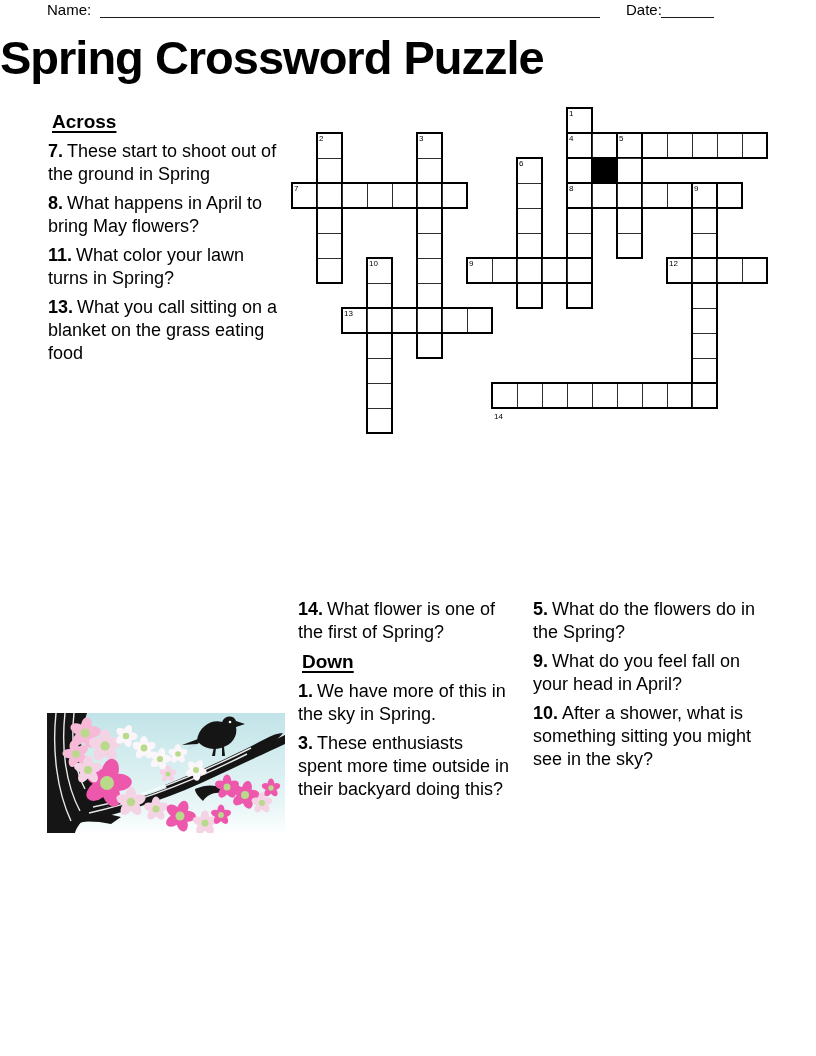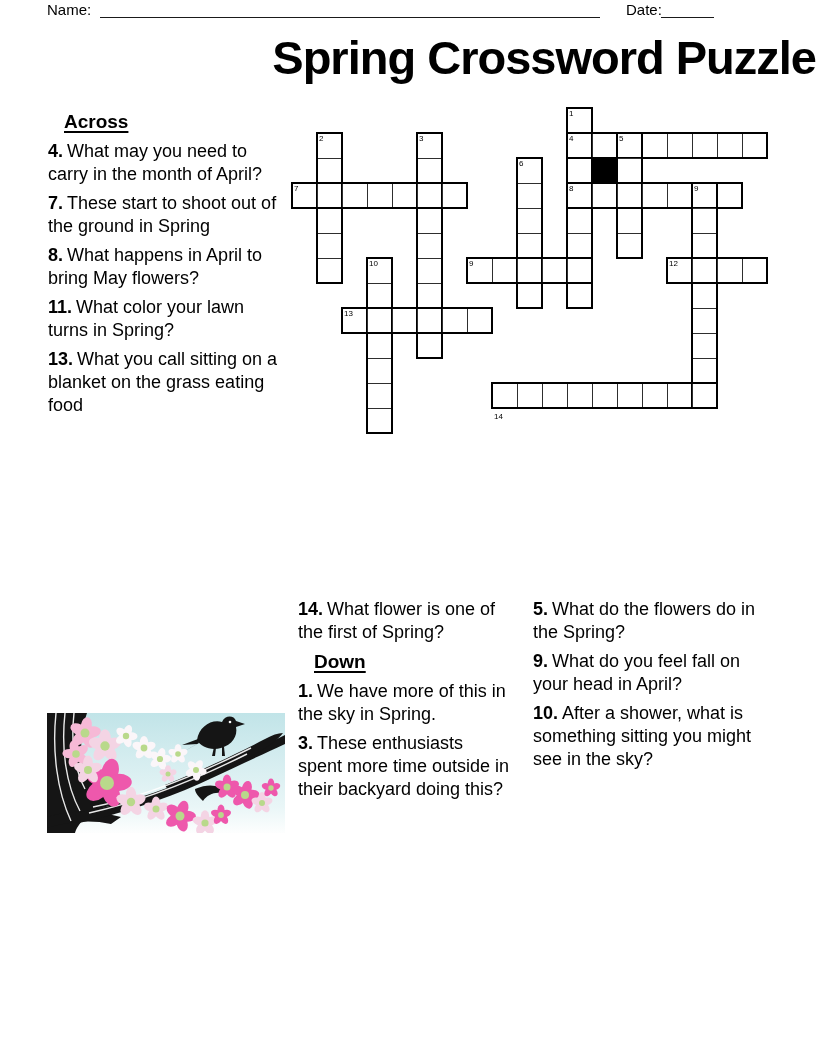--- a/index.html
+++ b/index.html
@@ -3,29 +3,29 @@
 <meta charset="utf-8">
 <style>
   html,body{margin:0;padding:0;}
   body{width:816px;height:1056px;background:#ffffff;position:relative;
        font-family:"Liberation Sans","DejaVu Sans",sans-serif;color:#000;}
   .abs{position:absolute;}
   
   .hdr-label{font-size:15px;line-height:18px;}
   .fill-line{border-bottom:1.2px solid #1a1a1a;height:16px;display:block;}
   
-  #title{top:30px;left:0;width:816px;text-align:right;font-size:47px;line-height:56px;
+  #title{top:30px;left:0;width:816px;text-align:left;font-size:47px;line-height:56px;
          font-weight:600;letter-spacing:-1px;}
   
   .clue-col{font-size:18px;line-height:23px;}
   .clue{margin:0 0 6px 0;}
   .clue b{font-weight:700;margin-right:4px;}
   .sec-heading{font-size:19px;line-height:24px;font-weight:700;
                text-decoration:underline;text-decoration-thickness:2px;text-underline-offset:3px;
-               margin:0 0 6px 16px;}
+               margin:0 0 6px 4px;}
   
   #grid{position:absolute;}
   .word{position:absolute;border:2px solid #000;box-sizing:border-box;background:transparent;}
   .sep{position:absolute;background:#2e2e2e;}
   .sep.v{top:0;bottom:0;width:1px;}
   .sep.h{left:0;right:0;height:1px;}
   .cellnum{position:absolute;font-size:8px;line-height:9px;font-weight:400;z-index:5;}
   .blackcell{position:absolute;width:27px;height:27px;background:#000;box-sizing:border-box;z-index:3;}
 </style>
 </head>
@@ -163,21 +163,20 @@
       <div class="sep v" style="left: 149px;"></div>
       <div class="sep v" style="left: 174px;"></div>
       <div class="sep v" style="left: 199px;"></div>
     </div>
     <span class="cellnum" style="left: 202px; top: 276px; margin-top: 28px;">14</span>
     <div class="blackcell" style="left: 299px; top: 49px;"></div>
   </div>
 
 <div class="abs clue-col" style="left:48px;top:110px;width:232px;">
   <div class="sec-heading">Across</div>
-  <p class="clue"><b>4.</b><span>What may you need to carry in the month of April?</span></p>
   <p class="clue"><b>7.</b><span>These start to shoot out of the ground in Spring</span></p>
   <p class="clue"><b>8.</b><span>What happens in April to bring May flowers?</span></p>
   <p class="clue"><b>11.</b><span>What color your lawn turns in Spring?</span></p>
   <p class="clue"><b>13.</b><span>What you call sitting on a blanket on the grass eating food</span></p>
 </div>
 
 <div class="abs clue-col" style="left:298px;top:598px;width:213px;">
   <p class="clue"><b>14.</b><span>What flower is one of the first of Spring?</span></p>
   <div class="sec-heading">Down</div>
   <p class="clue"><b>1.</b><span>We have more of this in the sky in Spring.</span></p>

